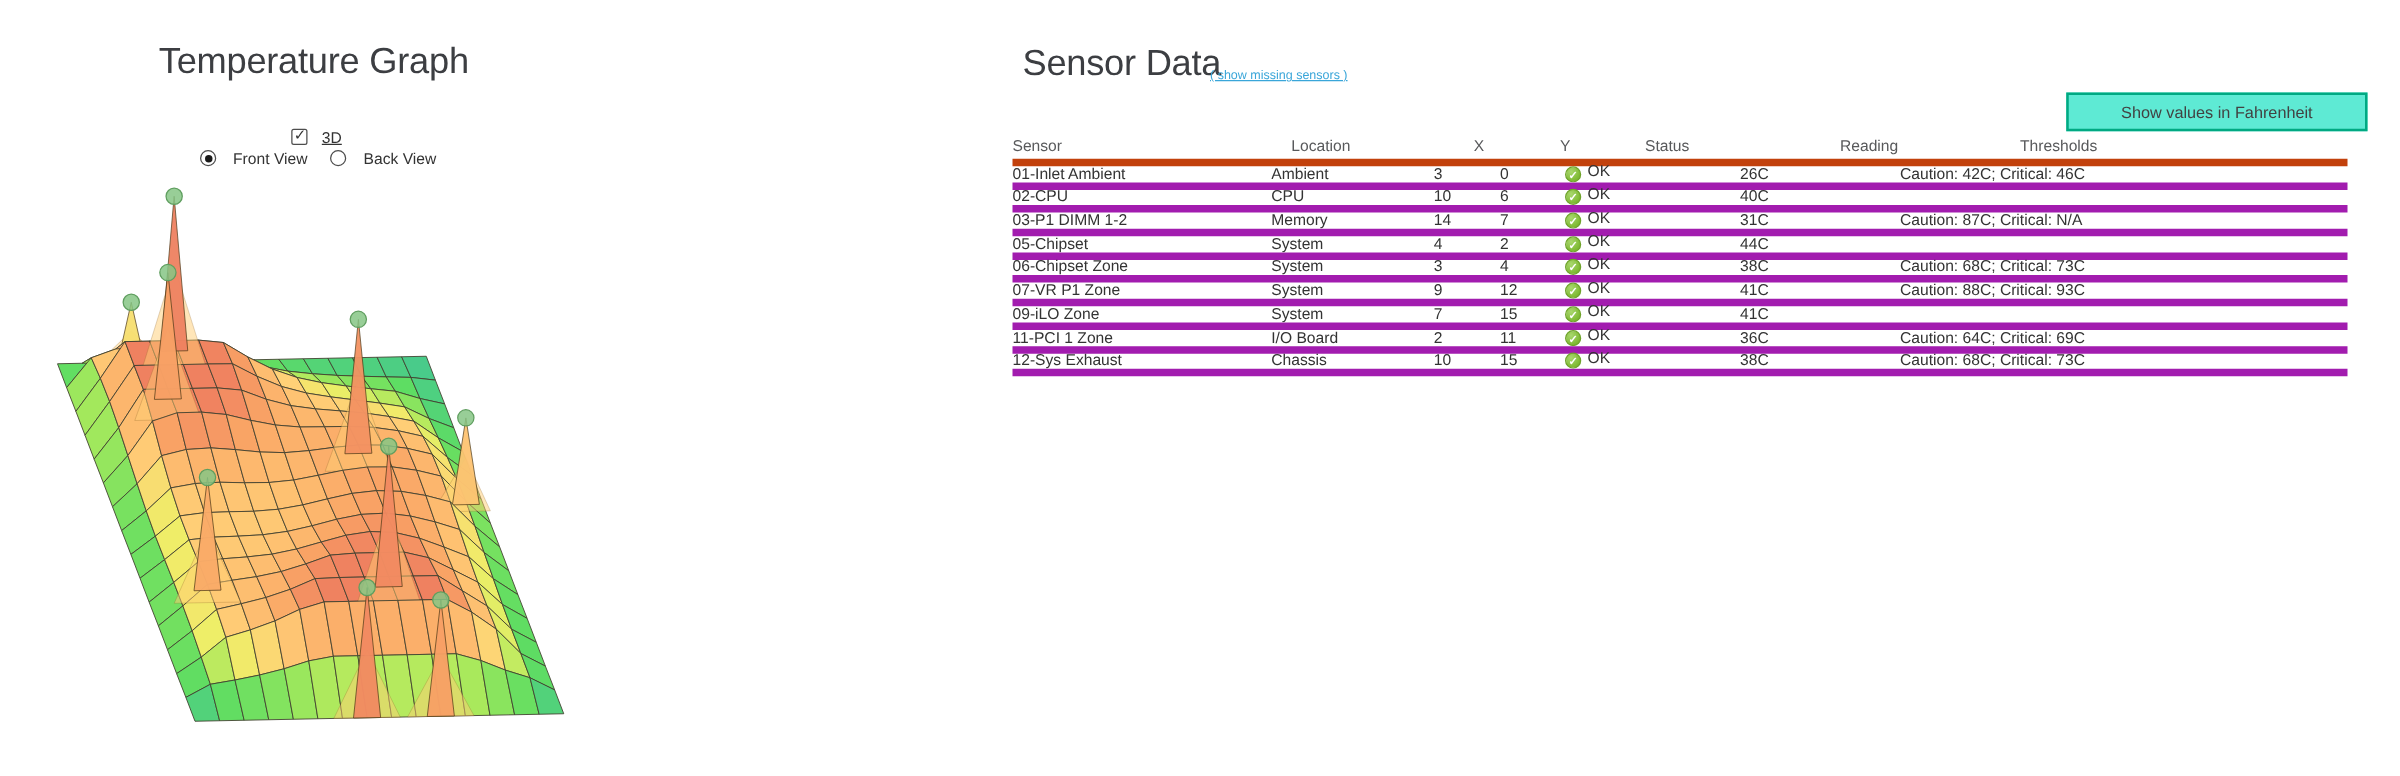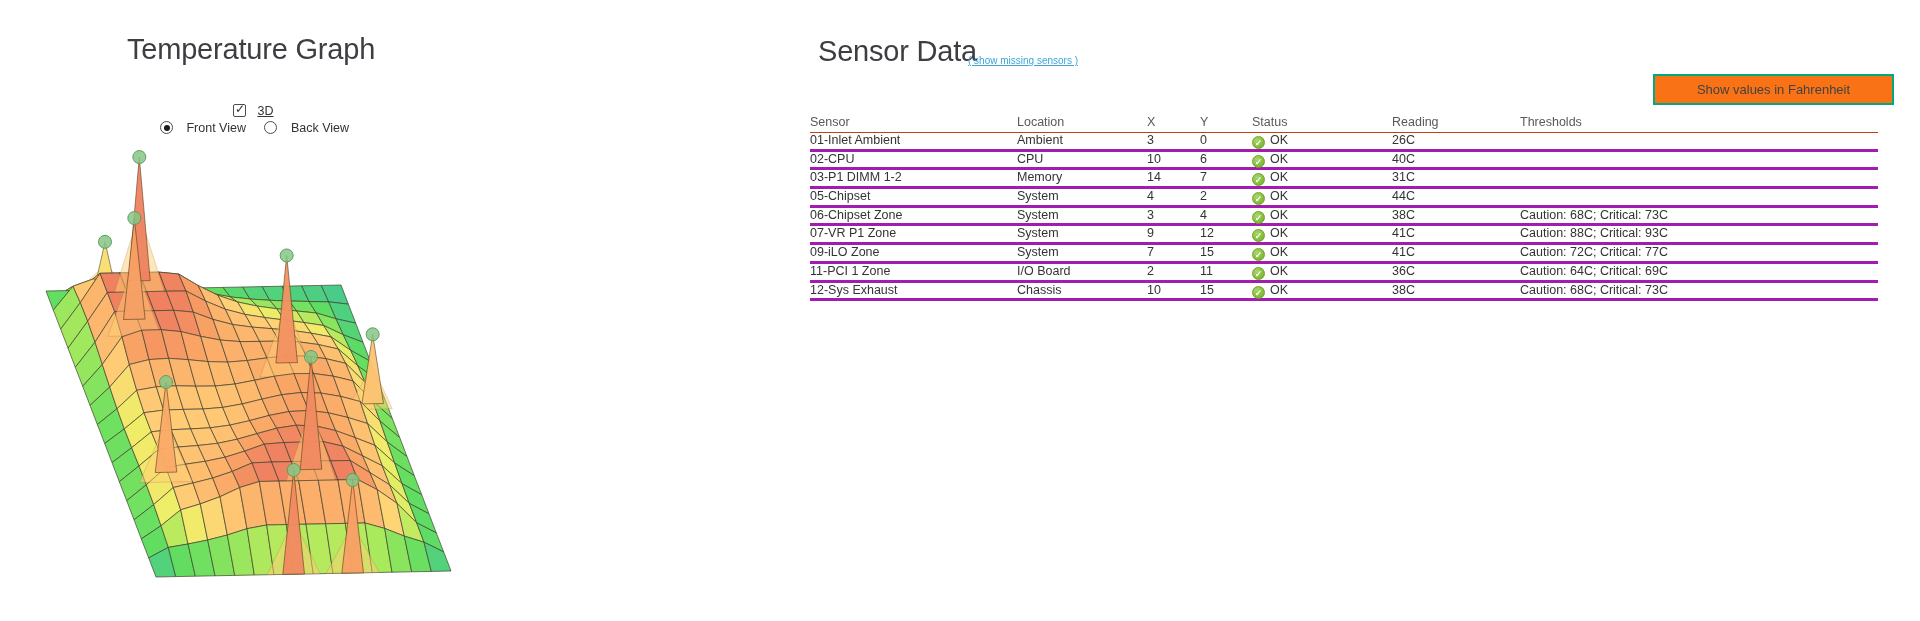--- a/index.html
+++ b/index.html
@@ -17,30 +17,30 @@
   .cbx .check { display:none; position:absolute; left:1px; top:-3px; font-size:12px; color:#333; }
   .cbx.checked .check { display:block; }
   .radio { display:inline-block; width:13px; height:13px; border:1px solid #4d4d4d;
            border-radius:50%; position:relative; background:#fff; vertical-align:middle; }
   .radio .dot { display:none; position:absolute; left:2.5px; top:2.5px; width:6px; height:6px;
                 border-radius:50%; background:#1a1a1a; }
   .radio.selected .dot { display:block; }
 
   
   .missing-link { font-size:10px; color:#3aa6d9; text-decoration:underline; cursor:pointer; }
-  .f-btn { width:241px; height:31px; background:#f97316; border:2px solid #01a982;
+  .f-btn { width:241px; height:31px; background:#5eead4; border:2px solid #01a982;
            font-size:13px; color:#424242; font-family:"Liberation Sans",sans-serif;
            cursor:pointer; display:flex; align-items:center; justify-content:center; }
 
   
   .table { width:1068px; }
-  .trow { display:flex; height:18.7px; align-items:flex-start;
-          border-bottom:3px solid #a21caf; font-size:12.5px; color:#333; }
+  .trow { display:flex; height:18.7px; align-items:flex-end;
+          border-bottom:6px solid #a21caf; font-size:12.5px; color:#333; }
   .trow.thead { height:23px; color:#58595b; align-items:flex-end;
-                border-bottom:1px solid #c2410c; }
+                border-bottom:6px solid #c2410c;gap:16px; }
   .trow.thead .tcell { padding-bottom:3px; }
   .tcell { overflow:hidden; white-space:nowrap; }
   .c0{width:207px}.c1{width:130px}.c2{width:53px}.c3{width:52px}
   .c4{width:140px}.c5{width:128px}.c6{flex:1}
   .okicon { display:inline-block; width:13px; height:13px; border-radius:50%;
             background:radial-gradient(circle at 35% 30%, #a9d76e, #7cb82f 75%);
             border:1px solid #6ea32a; color:#fff; font-size:9px; font-weight:bold;
             text-align:center; line-height:12px; margin-right:5px; vertical-align:-2px; }
 
   svg { display:block; }
@@ -333,36 +333,38 @@
       <div class="tcell c5">Reading</div>
       <div class="tcell c6">Thresholds</div>
     </div>
     <div class="trow">
       <div class="tcell c0">01-Inlet Ambient</div>
       <div class="tcell c1">Ambient</div>
       <div class="tcell c2">3</div>
       <div class="tcell c3">0</div>
       <div class="tcell c4"><span class="okicon">✓</span><span>OK</span></div>
       <div class="tcell c5">26C</div>
+      <div class="tcell c6">Caution: 42C; Critical: 46C</div>
     </div>
     <div class="trow">
       <div class="tcell c0">02-CPU</div>
       <div class="tcell c1">CPU</div>
       <div class="tcell c2">10</div>
       <div class="tcell c3">6</div>
       <div class="tcell c4"><span class="okicon">✓</span><span>OK</span></div>
       <div class="tcell c5">40C</div>
     </div>
     <div class="trow">
       <div class="tcell c0">03-P1 DIMM 1-2</div>
       <div class="tcell c1">Memory</div>
       <div class="tcell c2">14</div>
       <div class="tcell c3">7</div>
       <div class="tcell c4"><span class="okicon">✓</span><span>OK</span></div>
       <div class="tcell c5">31C</div>
+      <div class="tcell c6">Caution: 87C; Critical: N/A</div>
     </div>
     <div class="trow">
       <div class="tcell c0">05-Chipset</div>
       <div class="tcell c1">System</div>
       <div class="tcell c2">4</div>
       <div class="tcell c3">2</div>
       <div class="tcell c4"><span class="okicon">✓</span><span>OK</span></div>
       <div class="tcell c5">44C</div>
     </div>
     <div class="trow">
@@ -383,21 +385,20 @@
       <div class="tcell c5">41C</div>
       <div class="tcell c6">Caution: 88C; Critical: 93C</div>
     </div>
     <div class="trow">
       <div class="tcell c0">09-iLO Zone</div>
       <div class="tcell c1">System</div>
       <div class="tcell c2">7</div>
       <div class="tcell c3">15</div>
       <div class="tcell c4"><span class="okicon">✓</span><span>OK</span></div>
       <div class="tcell c5">41C</div>
-      <div class="tcell c6">Caution: 72C; Critical: 77C</div>
     </div>
     <div class="trow">
       <div class="tcell c0">11-PCI 1 Zone</div>
       <div class="tcell c1">I/O Board</div>
       <div class="tcell c2">2</div>
       <div class="tcell c3">11</div>
       <div class="tcell c4"><span class="okicon">✓</span><span>OK</span></div>
       <div class="tcell c5">36C</div>
       <div class="tcell c6">Caution: 64C; Critical: 69C</div>
     </div>

